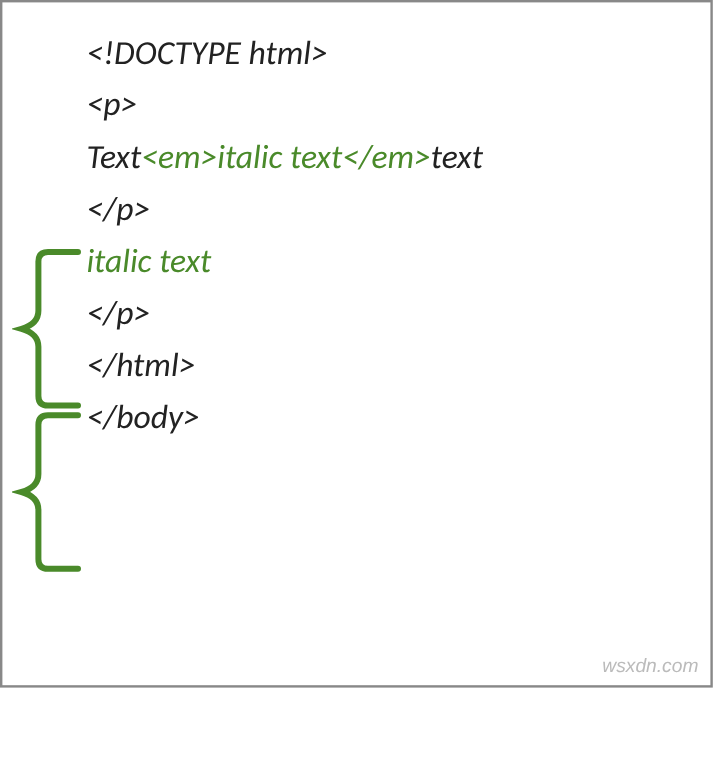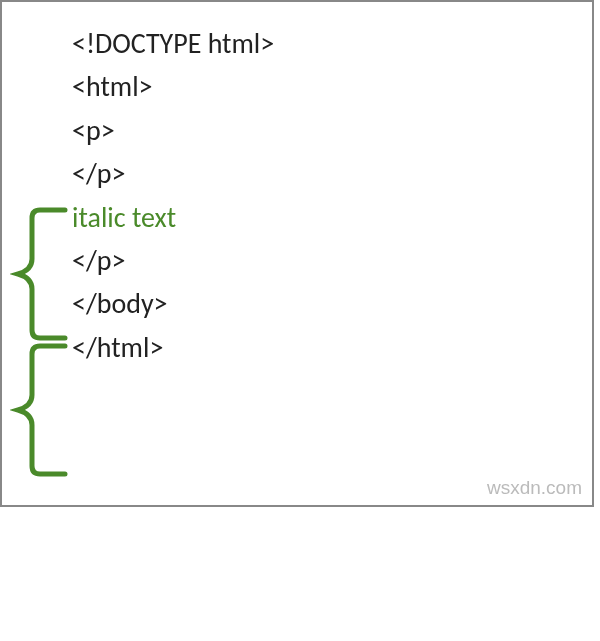--- a/index.html
+++ b/index.html
@@ -6,44 +6,45 @@
       margin: 0;
       padding: 0;
       background: #fff;
       font-family: Calibri, Arial, sans-serif;
       font-size: 28px;
       color: #222;
     }
     .container {
       border: 2px solid #888;
       width: 594px;
-      height: 507px;
+      height: 573px;
       position: relative;
       box-sizing: border-box;
       padding: 20px 0 8px 0;
+      font-style: italic;
     }
     .code-block {
       margin-left: 70px;
     }
     .line {
       line-height: 1.55;
       white-space: nowrap;
     }
     .green { color: #4a8a2a; }
     .black { color: #222; }
     .bracket {
       position: absolute;
       left: 8px;
       width: 60px;
     }
     .watermark {
       position: absolute;
       bottom: 6px;
       right: 10px;
-      font-size: 19px;
+      font-size: 16px;
       color: #bbb;
       font-family: Arial, sans-serif;
     }
     svg { display: block; }
   </style>
 </head>
 <body>
 
 <div class="container">
 
@@ -54,23 +55,23 @@
   </div>
 
   <div class="bracket" style="top:338px;">
     <svg width="60" height="140" viewBox="0 0 60 140">
       <path d="M55 6 L30 6 Q22 6 22 14 L22 55 Q22 66 8 70 Q22 74 22 85 L22 126 Q22 134 30 134 L55 134" fill="none" stroke="#4a8a2a" stroke-width="5" stroke-linecap="round"></path>
     </svg>
   </div>
 
   <div class="code-block">
     <div class="line"><span class="black">&lt;!DOCTYPE html&gt;</span></div>
-    <div class="line"><span class="black">&lt;html&gt;</span></div>
     <div class="line"><span class="black">&lt;p&gt;</span></div>
+    <div class="line"><span class="black">Text</span><span class="green">&lt;em&gt;</span><span class="green">italic text</span><span class="green">&lt;/em&gt;</span><span class="black">text</span></div>
     <div class="line"><span class="black">&lt;/p&gt;</span></div>
     <div class="line"><span class="green">italic text</span></div>
     <div class="line"><span class="black">&lt;/p&gt;</span></div>
+    <div class="line"><span class="black">&lt;/html&gt;</span></div>
     <div class="line"><span class="black">&lt;/body&gt;</span></div>
-    <div class="line"><span class="black">&lt;/html&gt;</span></div>
   </div>
 
   <div class="watermark">wsxdn.com</div>
 </div>
 
 </body></html>

